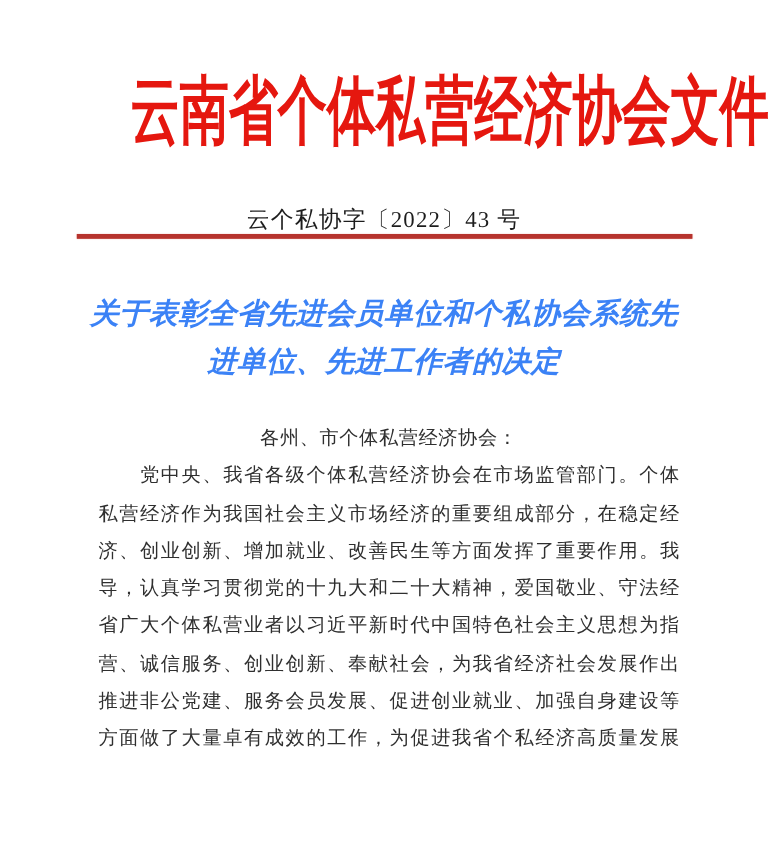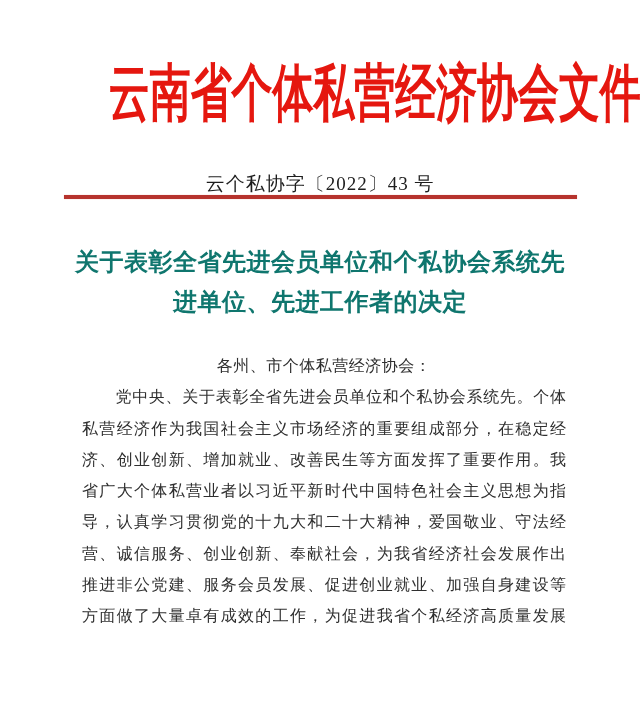--- a/index.html
+++ b/index.html
@@ -28,21 +28,21 @@
     color:#1d1d1d;letter-spacing:1px;white-space:nowrap;
   }
   .red-rule{
     position:absolute;top:195px;left:64px;width:513px;height:4px;
     background:var(--rule-red);
     box-shadow:0 0 1px 0 rgba(230,120,110,.8);
   }
   .doc-title{
     position:absolute;top:242px;left:40px;width:560px;
     text-align:center;font-size:24px;font-weight:bold;
-    line-height:40px;color:#0f766e;letter-spacing:0.5px;
+    line-height:40px;color:#3b82f6;letter-spacing:0.5px;font-style:italic;
   }
   .doc-body{
     position:absolute;top:350px;left:82px;width:484px;
     font-size:16px;line-height:31.3px;color:var(--text-color);
   }
   .salutation{
     text-align:center;letter-spacing:0.5px;white-space:nowrap;
   }
   .body-line{
     text-align:justify;
@@ -61,23 +61,23 @@
 
   <div class="red-rule"></div>
 
   <div class="doc-title">
     <div>关于表彰全省先进会员单位和个私协会系统先</div>
     <div>进单位、先进工作者的决定</div>
   </div>
 
   <div class="doc-body">
     <div class="salutation">各州、市个体私营经济协会：</div>
-    <div class="body-line">　　党中央、关于表彰全省先进会员单位和个私协会系统先。个体</div>
+    <div class="body-line">　　党中央、我省各级个体私营经济协会在市场监管部门。个体</div>
     <div class="body-line">私营经济作为我国社会主义市场经济的重要组成部分，在稳定经</div>
     <div class="body-line">济、创业创新、增加就业、改善民生等方面发挥了重要作用。我</div>
+    <div class="body-line">导，认真学习贯彻党的十九大和二十大精神，爱国敬业、守法经</div>
     <div class="body-line">省广大个体私营业者以习近平新时代中国特色社会主义思想为指</div>
-    <div class="body-line">导，认真学习贯彻党的十九大和二十大精神，爱国敬业、守法经</div>
     <div class="body-line">营、诚信服务、创业创新、奉献社会，为我省经济社会发展作出</div>
     <div class="body-line">推进非公党建、服务会员发展、促进创业就业、加强自身建设等</div>
     <div class="body-line">方面做了大量卓有成效的工作，为促进我省个私经济高质量发展</div>
   </div>
 
 </div>
 
 </body></html>

